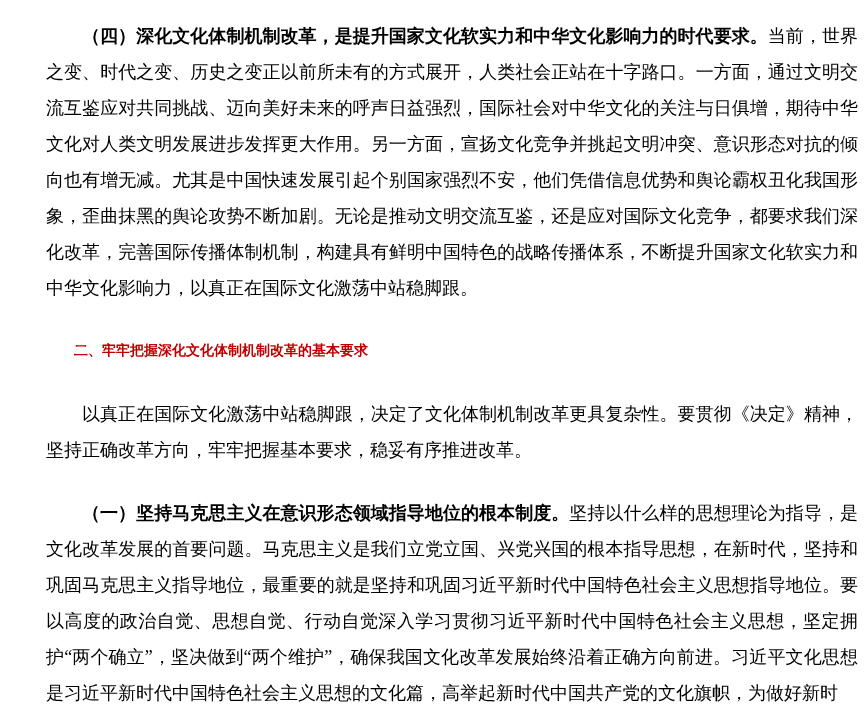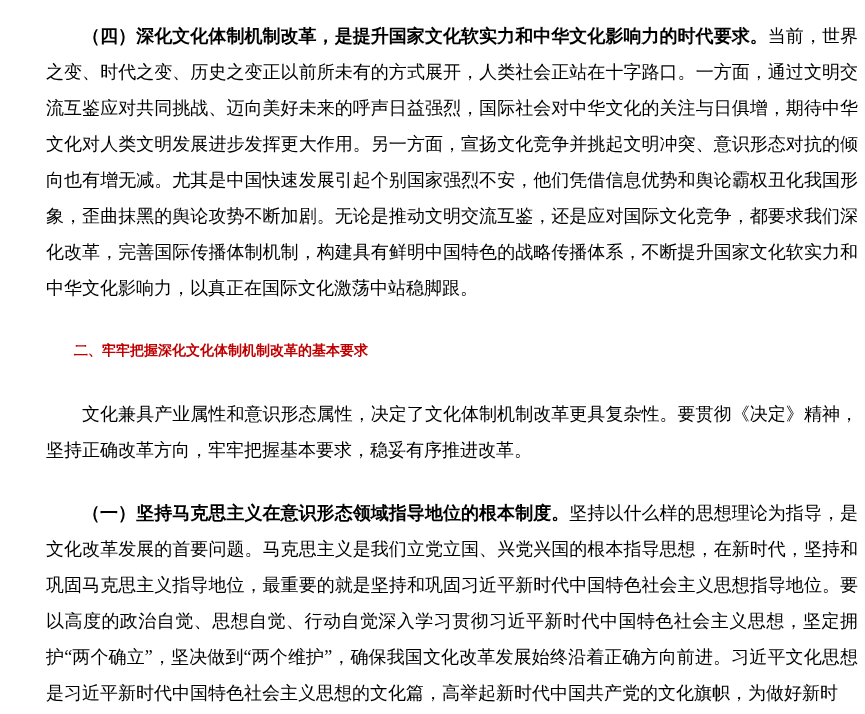--- a/index.html
+++ b/index.html
@@ -38,17 +38,17 @@
 </style>
 </head>
 <body>
 
 <div class="page">
 
   <p class="para"><b class="lead">（四）深化文化体制机制改革，是提升国家文化软实力和中华文化影响力的时代要求。</b><span>当前，世界之变、时代之变、历史之变正以前所未有的方式展开，人类社会正站在十字路口。一方面，通过文明交流互鉴应对共同挑战、迈向美好未来的呼声日益强烈，国际社会对中华文化的关注与日俱增，期待中华文化对人类文明发展进步发挥更大作用。另一方面，宣扬文化竞争并挑起文明冲突、意识形态对抗的倾向也有增无减。尤其是中国快速发展引起个别国家强烈不安，他们凭借信息优势和舆论霸权丑化我国形象，歪曲抹黑的舆论攻势不断加剧。无论是推动文明交流互鉴，还是应对国际文化竞争，都要求我们深化改革，完善国际传播体制机制，构建具有鲜明中国特色的战略传播体系，不断提升国家文化软实力和中华文化影响力，以真正在国际文化激荡中站稳脚跟。</span></p>
 
   <p class="heading">二、牢牢把握深化文化体制机制改革的基本要求</p>
 
-  <p class="para"><span>文化兼具产业属性和意识形态属性，决定了文化体制机制改革更具复杂性。要贯彻《决定》精神，坚持正确改革方向，牢牢把握基本要求，稳妥有序推进改革。</span></p>
+  <p class="para"><span>以真正在国际文化激荡中站稳脚跟，决定了文化体制机制改革更具复杂性。要贯彻《决定》精神，坚持正确改革方向，牢牢把握基本要求，稳妥有序推进改革。</span></p>
 
   <p class="para"><b class="lead">（一）坚持马克思主义在意识形态领域指导地位的根本制度。</b><span>坚持以什么样的思想理论为指导，是文化改革发展的首要问题。马克思主义是我们立党立国、兴党兴国的根本指导思想，在新时代，坚持和巩固马克思主义指导地位，最重要的就是坚持和巩固习近平新时代中国特色社会主义思想指导地位。要以高度的政治自觉、思想自觉、行动自觉深入学习贯彻习近平新时代中国特色社会主义思想，坚定拥护“两个确立”，坚决做到“两个维护”，确保我国文化改革发展始终沿着正确方向前进。习近平文化思想是习近平新时代中国特色社会主义思想的文化篇，高举起新时代中国共产党的文化旗帜，为做好新时</span></p>
 
 </div>
 
 </body></html>

